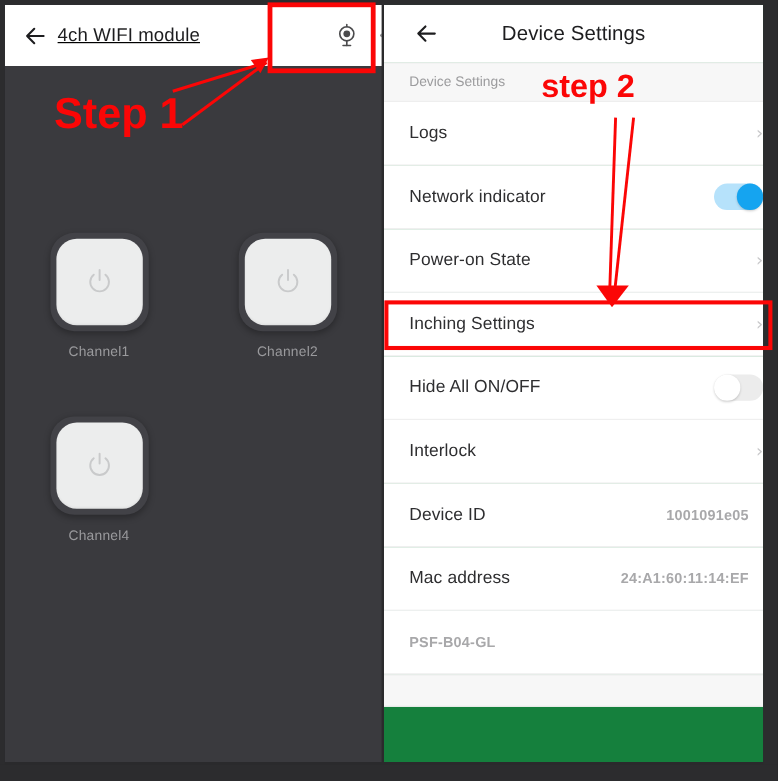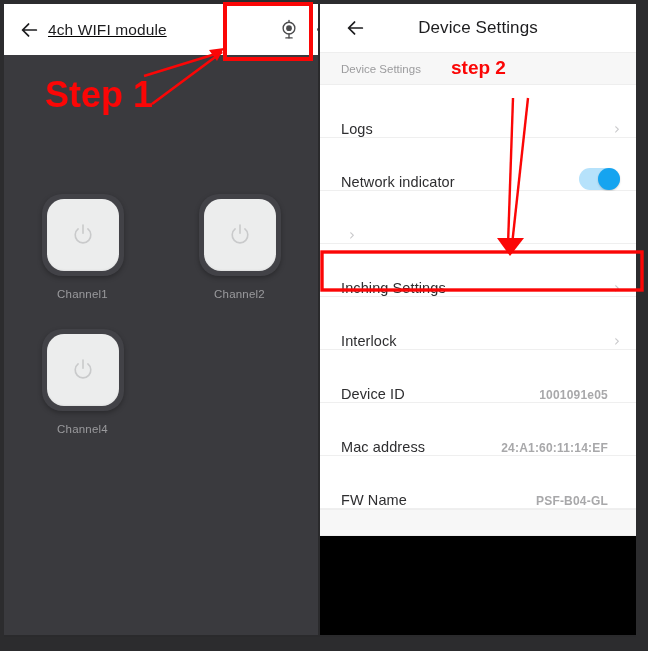--- a/index.html
+++ b/index.html
@@ -79,21 +79,21 @@
   }
 
   
   #channel-grid {
     position: absolute;
     left: 0;
     top: 190px;
     width: 314px;
     display: grid;
     grid-template-columns: 1fr 1fr;
-    row-gap: 29px;
+    row-gap: 47px;
     justify-items: center;
   }
   .channel-cell {
     display: flex;
     flex-direction: column;
     align-items: center;
   }
   .channel-outer {
     width: 82px;
     height: 82px;
@@ -122,21 +122,21 @@
     letter-spacing: 0.2px;
   }
 
   
   #right-panel {
     position: absolute;
     left: 320px;
     top: 4px;
     width: 316px;
     height: 631px;
-    background: #000000;
+    background: #15803d;
     overflow: hidden;
   }
   #right-appbar {
     height: 48px;
     background: #ffffff;
     display: flex;
     align-items: center;
     position: relative;
   }
   #right-title {
@@ -158,22 +158,22 @@
     align-items: center;
     padding-left: 21px;
     font-size: 11.5px;
     color: #9c9c9e;
     box-sizing: border-box;
   }
   .row {
     height: 53px;
     background: #ffffff;
     display: flex;
-    align-items: flex-end;
-    padding: 0 16px 0 21px;
+    align-items: center;
+    padding: 0 0 0 21px;
     border-bottom: 1px solid #efefef;
     box-sizing: border-box;
     position: relative;
   }
   .row:last-child { border-bottom: none; }
   .row-label {
     font-size: 14.5px;
     color: #2e2e30;
     flex: 1 1 auto;
     letter-spacing: 0.1px;
@@ -233,21 +233,21 @@
   }
   #step1-label {
     left: 45px;
     top: 74px;
     font-size: 36px;
     letter-spacing: 0px;
   }
   #step2-label {
     left: 451px;
     top: 57px;
-    font-size: 19px;
+    font-size: 27px;
   }
 
   
   #bottom-bar {
     position: absolute;
     left: 0;
     bottom: 0;
     width: 648px;
     height: 14px;
     background: #2c2c2e;
@@ -366,47 +366,53 @@
     </div>
 
     <div class="row">
       <span class="row-label">Network indicator</span>
       <span class="toggle on">
           <span class="knob"></span>
         </span>
     </div>
 
     <div class="row">
+      <span class="row-label">Power-on State</span>
       <span class="chevron">›</span>
     </div>
 
     <div class="row">
       <span class="row-label">Inching Settings</span>
       <span class="chevron">›</span>
     </div>
 
+    <div class="row">
+      <span class="row-label">Hide All ON/OFF</span>
+      <span class="toggle off">
+          <span class="knob"></span>
+        </span>
+    </div>
 
     <div class="row">
       <span class="row-label">Interlock</span>
       <span class="chevron">›</span>
     </div>
 
 
     <div class="row">
       <span class="row-label">Device ID</span>
       <span class="row-value">1001091e05</span>
     </div>
 
     <div class="row">
       <span class="row-label">Mac address</span>
       <span class="row-value">24:A1:60:11:14:EF</span>
     </div>
 
     <div class="row">
-      <span class="row-label">FW Name</span>
       <span class="row-value">PSF-B04-GL</span>
     </div>
 
     <div id="right-footer-band"></div>
   </div>
 
   <div id="top-edge"></div>
   <div id="left-edge"></div>
   <div id="right-edge"></div>
   <div id="bottom-bar"></div>

